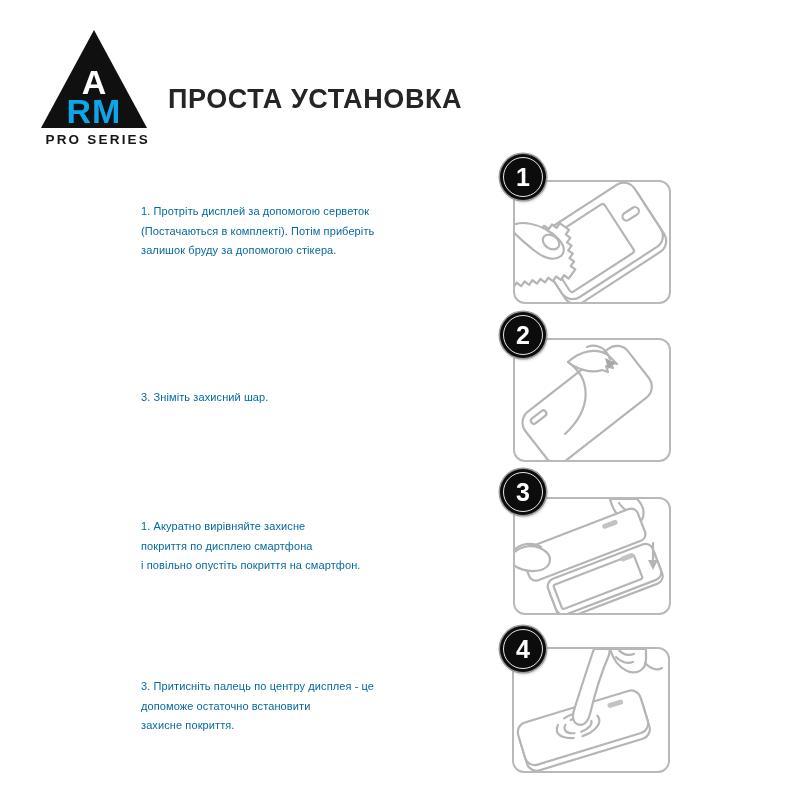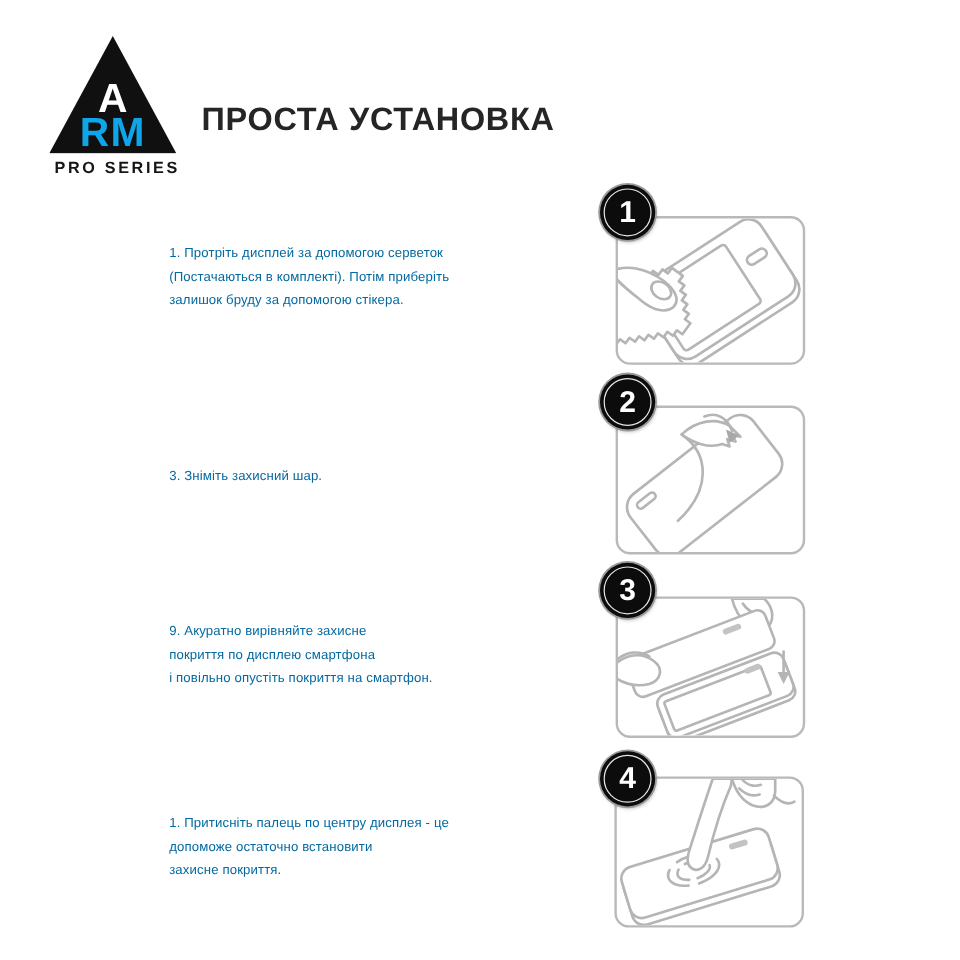--- a/index.html
+++ b/index.html
@@ -70,24 +70,24 @@
     </div>
     <div class="logo-sub">PRO SERIES</div>
   </div>
 
   <h1 class="title">ПРОСТА УСТАНОВКА</h1>
 
   <div class="step-text" id="t1">1. Протріть дисплей за допомогою серветок
 (Постачаються в комплекті). Потім приберіть
 залишок бруду за допомогою стікера.</div>
   <div class="step-text" id="t2">3. Зніміть захисний шар.</div>
-  <div class="step-text" id="t3">9. Акуратно вирівняйте захисне
+  <div class="step-text" id="t3">1. Акуратно вирівняйте захисне
 покриття по дисплею смартфона
 і повільно опустіть покриття на смартфон.</div>
-  <div class="step-text" id="t4">1. Притисніть палець по центру дисплея - це
+  <div class="step-text" id="t4">3. Притисніть палець по центру дисплея - це
 допоможе остаточно встановити
 захисне покриття.</div>
 
   <div class="fig" id="f1">
     <div class="fig-box">
       <svg viewBox="0 0 154 120">
         <g fill="none" stroke="#b5b5b5" stroke-width="2.2" stroke-linecap="round" stroke-linejoin="round">
           <g transform="rotate(-33 84 62)">
             <rect x="26" y="28" width="118" height="74" rx="13" fill="#fff"></rect>
             <rect x="26" y="22" width="118" height="74" rx="13" fill="#fff"></rect>

